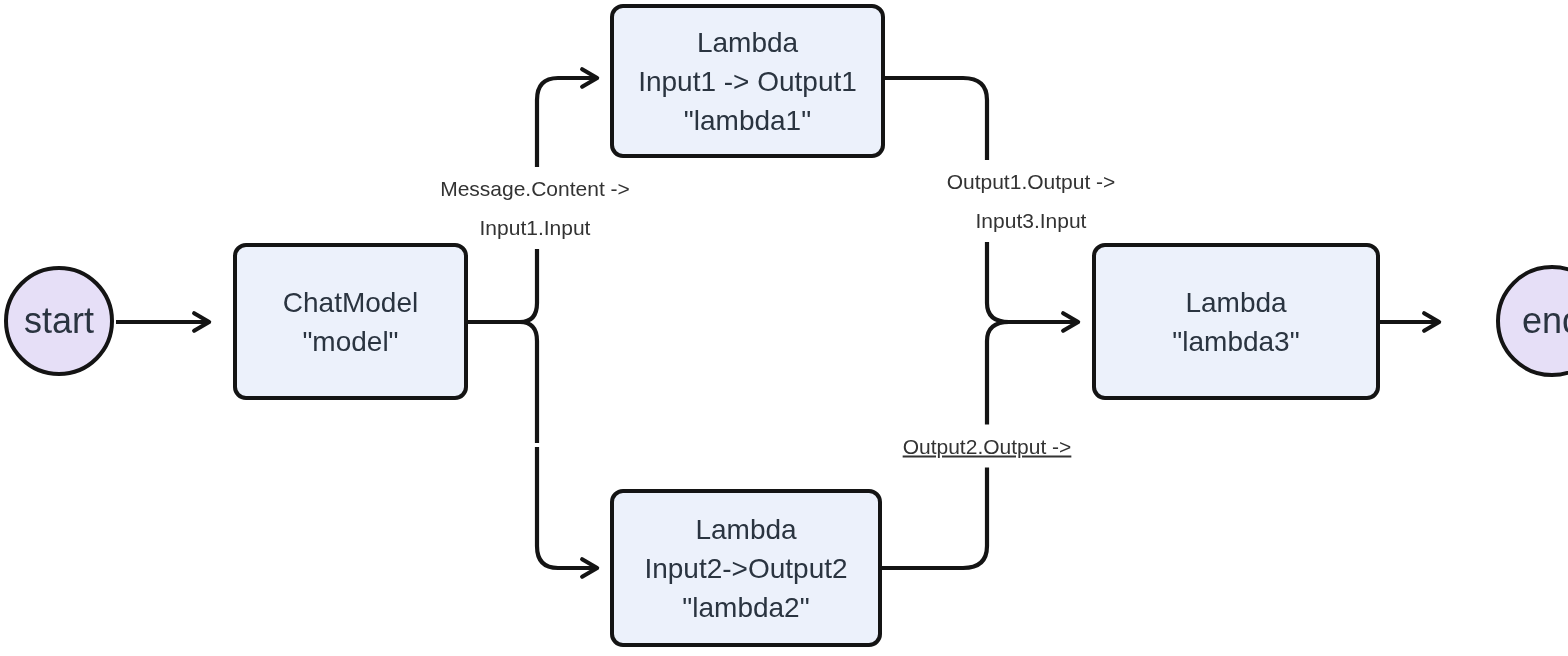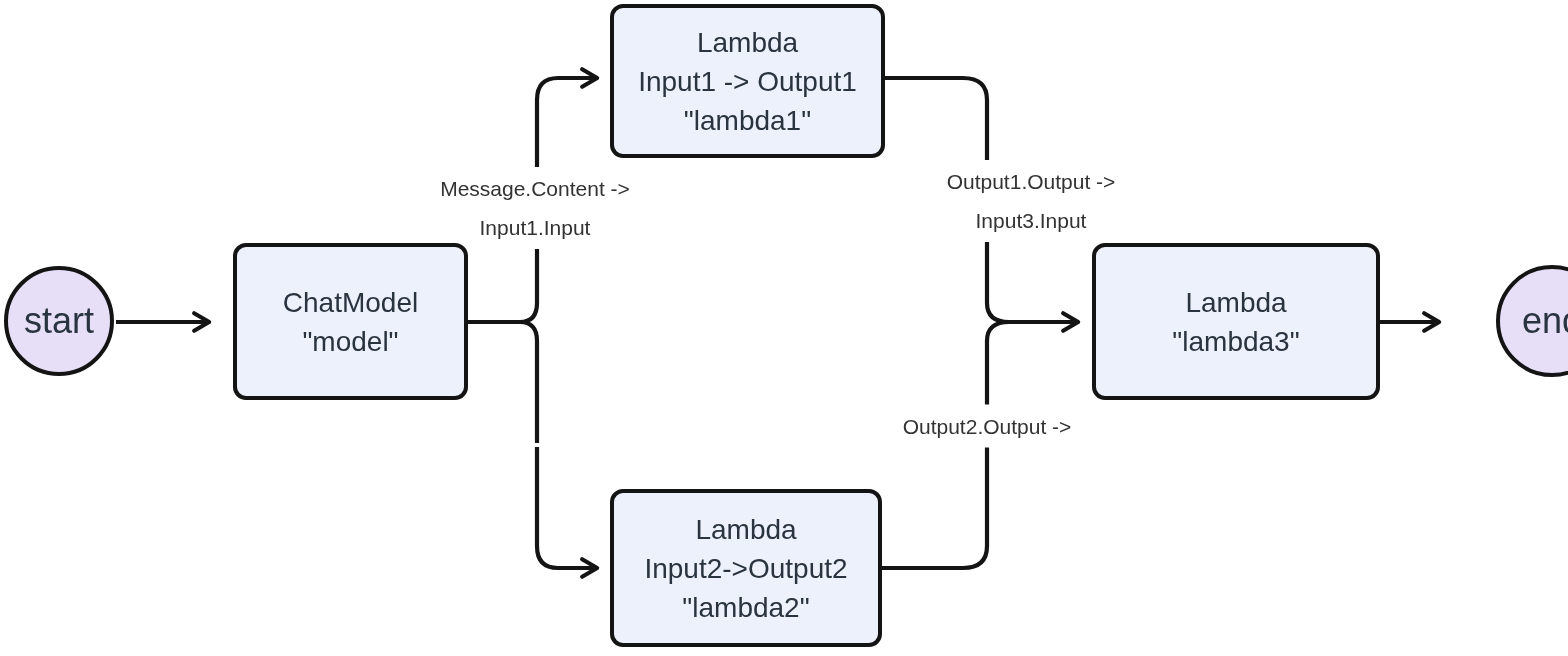--- a/index.html
+++ b/index.html
@@ -79,21 +79,21 @@
   #node-start    { left: 4px;    top: 266px; width: 110px; height: 110px; }
   #node-chatmodel{ left: 225px;  top: 243px; width: 235px; height: 157px; margin-left: 8px; }
   #node-lambda1  { left: 610px;  top: 4px;   width: 275px; height: 154px; }
   #node-lambda2  { left: 610px;  top: 489px; width: 272px; height: 158px; }
   #node-lambda3  { left: 1092px; top: 243px; width: 288px; height: 157px; }
   #node-end      { left: 1496px; top: 265px; width: 112px; height: 112px; }
   
   #label-to-lambda1        { left: 535px; top: 208px; }
   #label-to-lambda2        { left: 535px; top: 445px; }
   #label-lambda1-to-lambda3{ left: 987px; top: 201px; margin-left: 44px; }
-  #label-lambda2-to-lambda3{ left: 987px; top: 426px; }
+  #label-lambda2-to-lambda3{ left: 987px; top: 446px; text-decoration: underline; }
 </style>
 </head>
 <body>
 
 <div id="canvas">
 
   <svg id="edge-layer" width="1568" height="656" viewBox="0 0 1568 656">
     <defs>
       <marker id="chevron" viewBox="0 0 10 10" refX="7.5" refY="5" markerWidth="5.5" markerHeight="5.5" orient="auto" markerUnits="strokeWidth">
         <path d="M1.5,1.2 L8,5 L1.5,8.8" fill="none" stroke="#141414" stroke-width="1.8" stroke-linecap="round" stroke-linejoin="round"></path>

